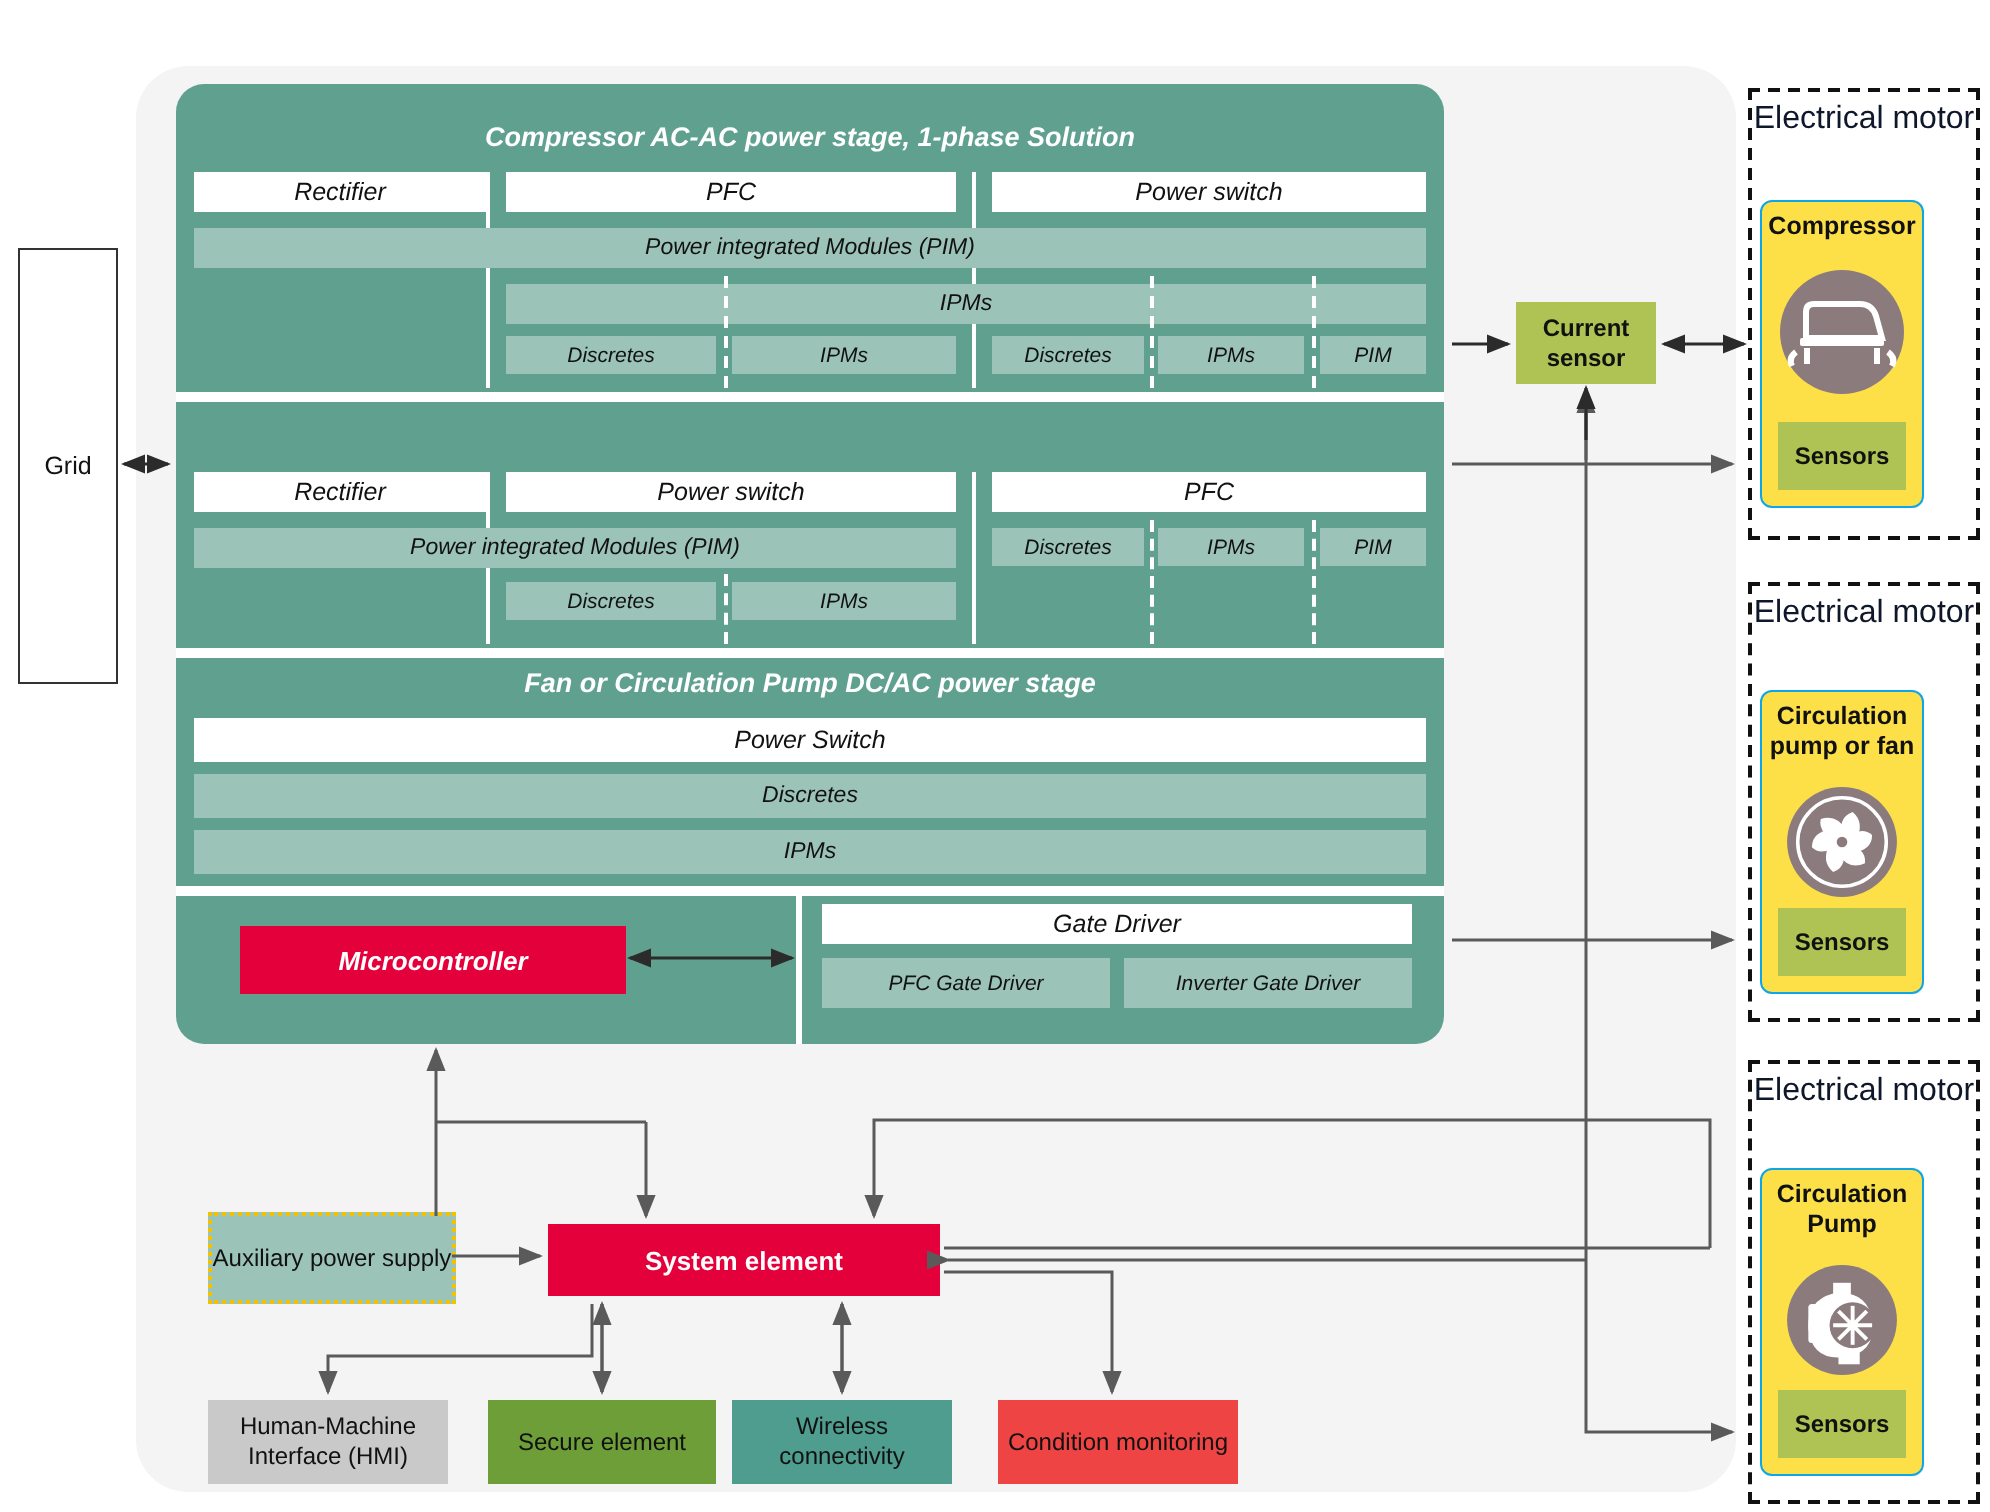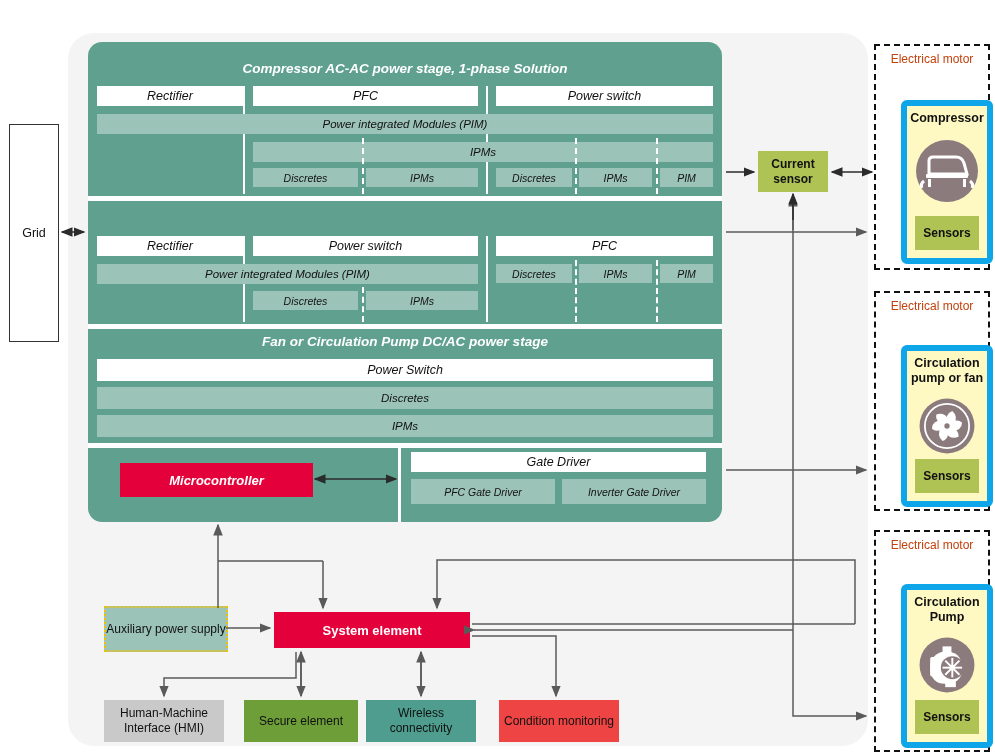--- a/index.html
+++ b/index.html
@@ -67,25 +67,25 @@
     border:1.5px solid #333;background:#ffffff;
     display:flex;align-items:center;justify-content:center;
     font-size:12.5px;color:#111;
   }
 
   
   .motor{
     position:absolute;border:2px dashed #111;background:#ffffff;
   }
   .motor-title{
-    text-align:center;font-size:12px;color:#c2410c;line-height:15px;margin-top:6px;
+    text-align:center;font-size:16px;color:#0f172a;line-height:15px;margin-top:6px;
   }
   .motor-inner{
-    position:absolute;left:25px;border:6px solid #0ea5e9;border-radius:6px;
-    background:#fef9c3;
+    position:absolute;left:4px;border:1px solid #0ea5e9;border-radius:6px;
+    background:#fde047;
   }
   .motor-name{
     text-align:center;font-size:12.5px;font-weight:bold;color:#111;
     line-height:15px;margin-top:5px;
   }
   .sensors{
     position:absolute;left:8px;right:8px;height:34px;background:#afc254;
     display:flex;align-items:center;justify-content:center;
     font-size:12px;font-weight:bold;color:#111;
   }

